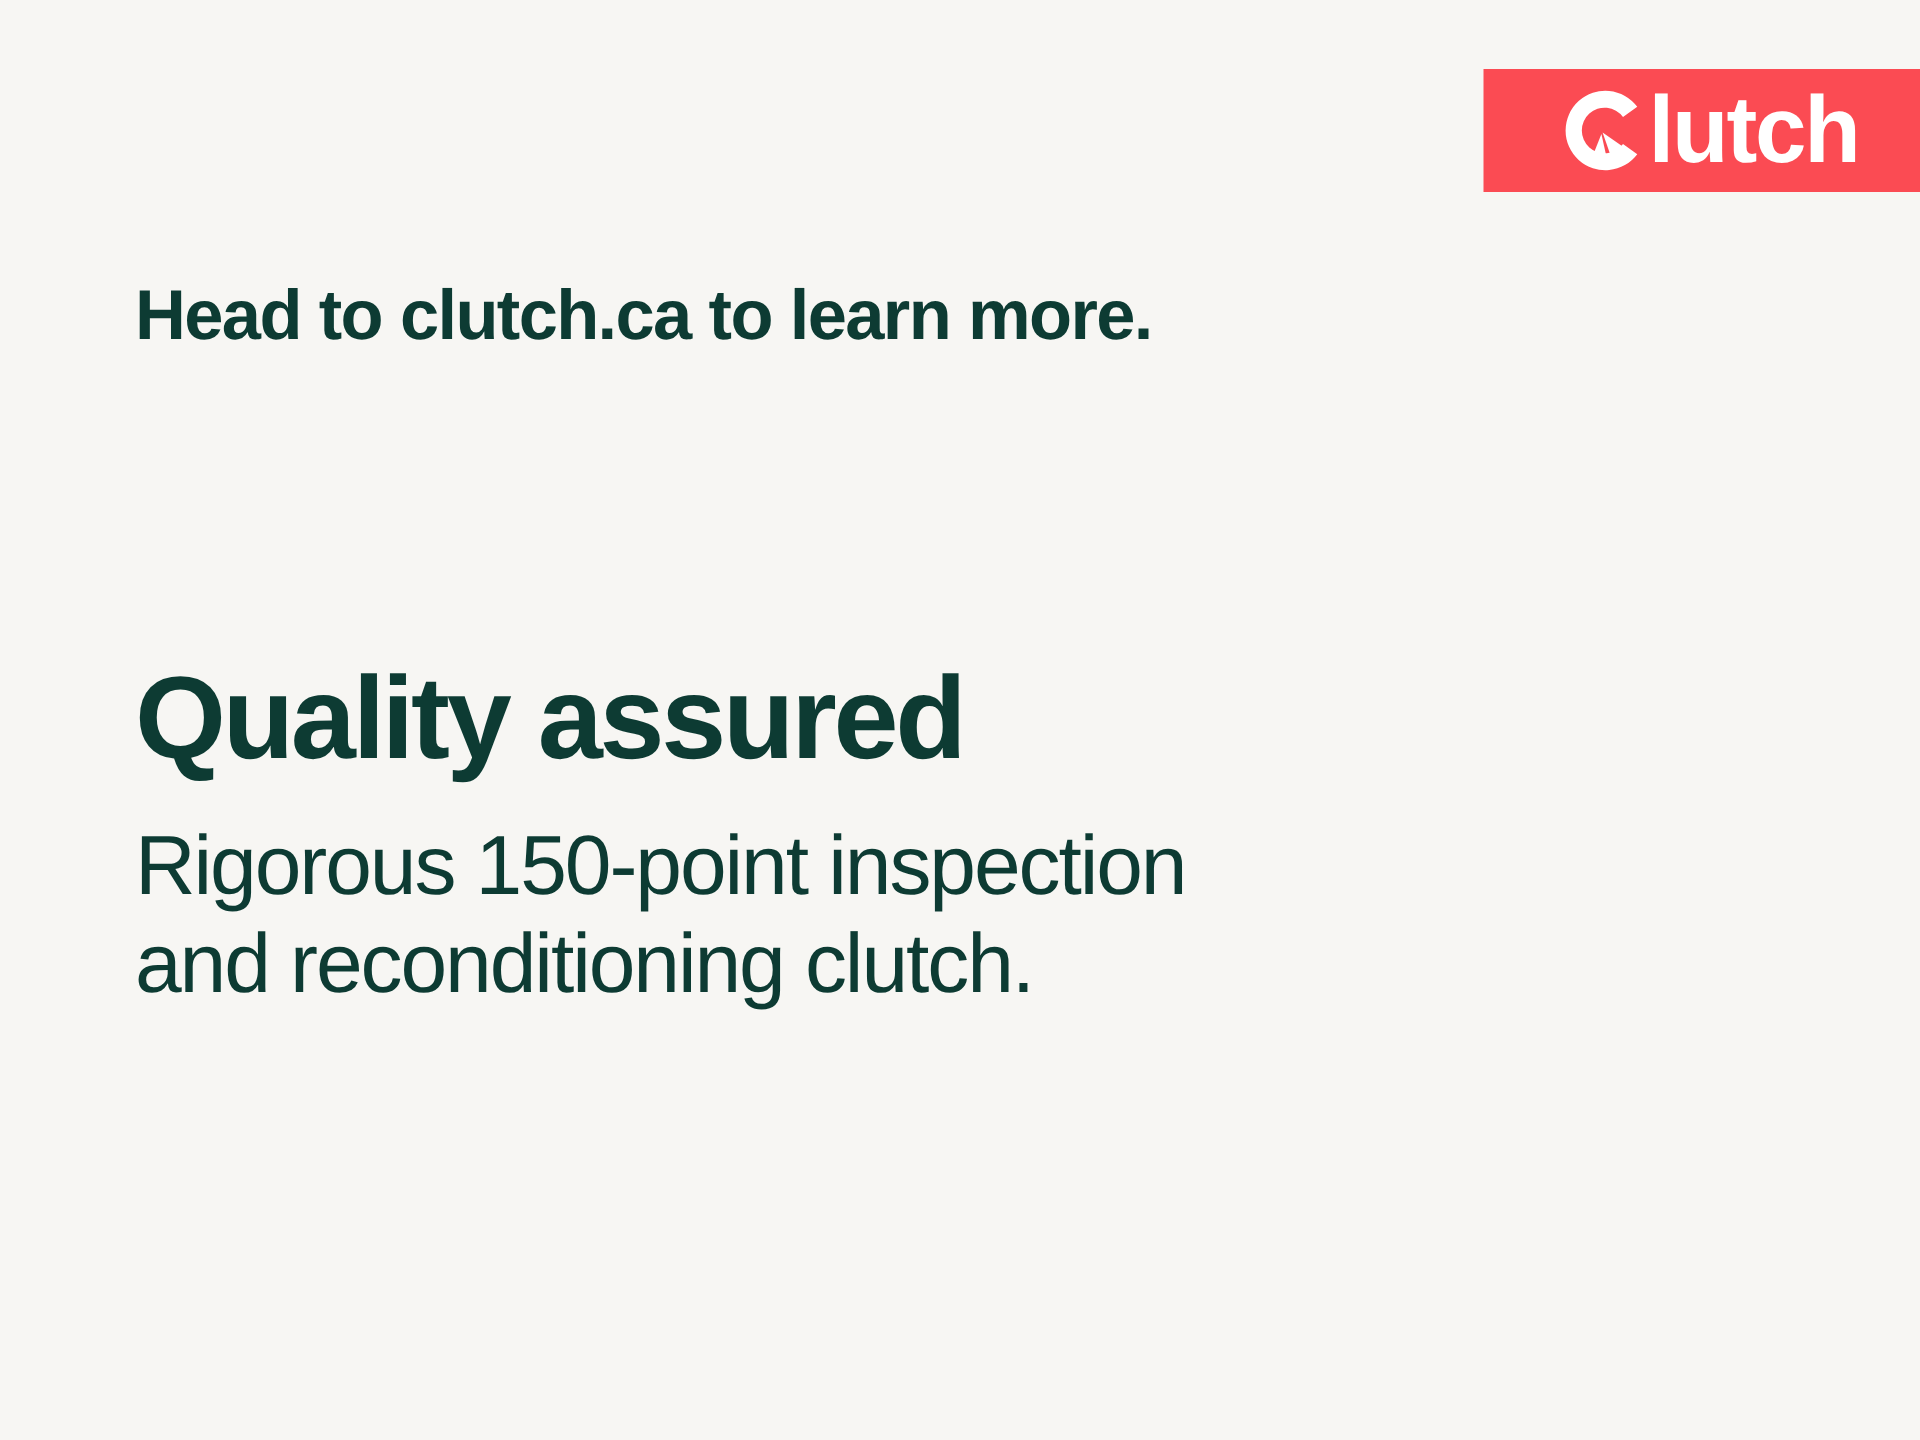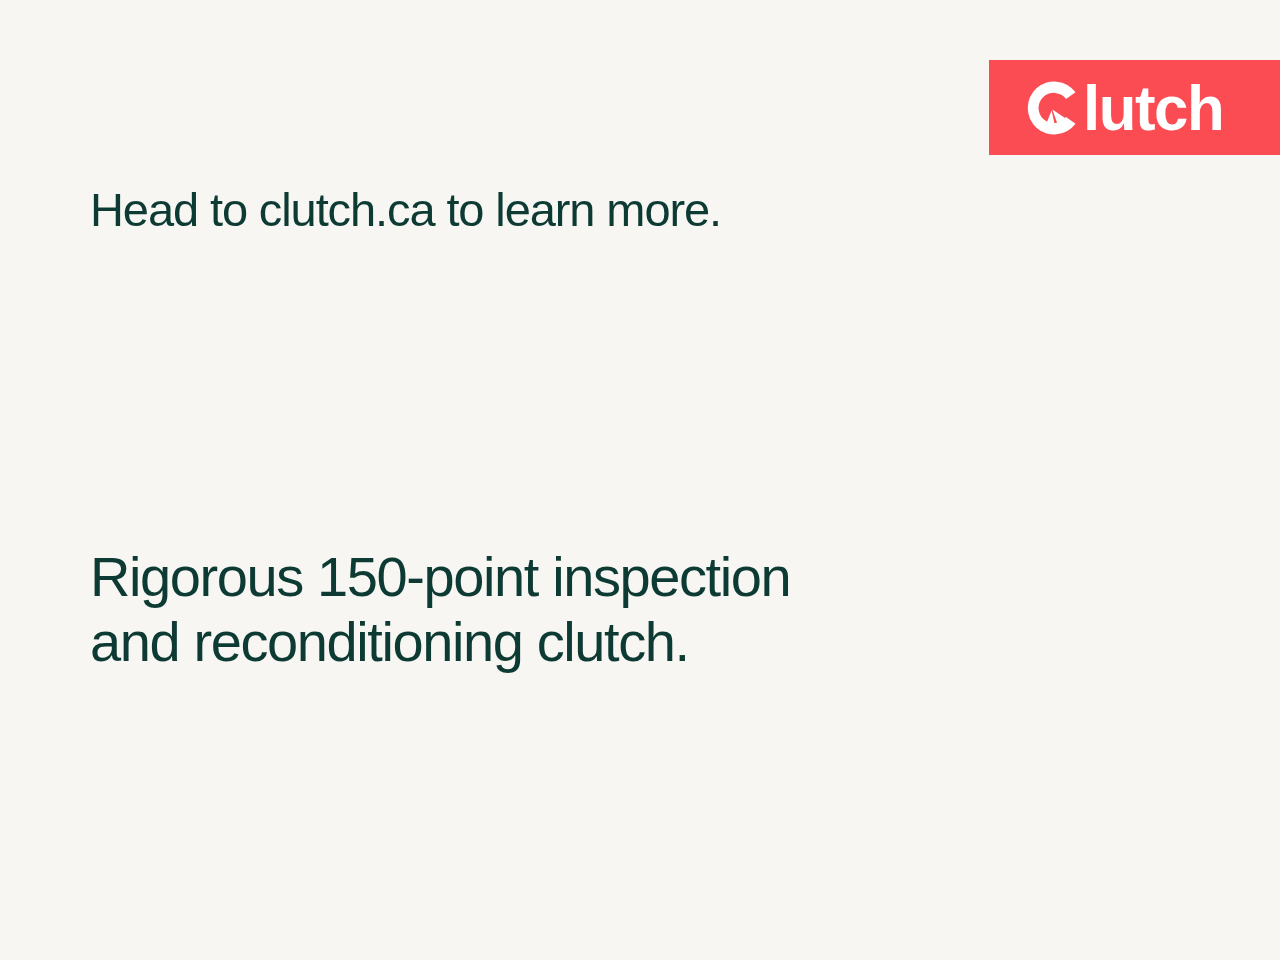--- a/index.html
+++ b/index.html
@@ -19,29 +19,29 @@
   .slide {
     position: relative;
     width: 1280px;
     height: 960px;
     background: #F7F6F3;
   }
 
   
   .logo-badge {
     position: absolute;
-    top: 60px;
+    top: 46px;
     left: 989px;
     width: 291px;
-    height: 95px;
+    height: 82px;
     background: #FB4B53;
     display: flex;
     align-items: center;
     box-sizing: border-box;
-    padding-left: 36px;
+    padding-left: 52px;
   }
   .logo-lockup {
     display: flex;
     align-items: center;
     height: 58px;
   }
   .logo-c {
     display: block;
     width: 56px;
     height: 58px;
@@ -59,21 +59,21 @@
     transform: scaleX(0.98);
     transform-origin: left center;
   }
 
   
   .kicker {
     position: absolute;
     left: 90px;
     top: 182px;
     font-size: 47px;
-    font-weight: 400;
+    font-weight: 700;
     letter-spacing: -1.1px;
     line-height: 1.18;
     color: #0D3B33;
     white-space: nowrap;
   }
 
   .headline {
     position: absolute;
     left: 90px;
     top: 436px;
@@ -115,19 +115,20 @@
 
         <path d="M27.4 30.4 L40.8 39.6 L33.6 48.2 Z" fill="#FFFFFF"></path>
         <path d="M26.6 31.4 L30.6 49.4 L20.4 47.0 Z" fill="#FFFFFF"></path>
       </svg>
       <span class="logo-wordmark">lutch</span>
     </div>
   </div>
 
   <div class="kicker">Head to clutch.ca to learn more.</div>
 
+  <h1 class="headline">Quality assured</h1>
 
   <p class="subcopy">
     <span class="line">Rigorous 150-point inspection</span>
     <span class="line">and reconditioning clutch.</span>
   </p>
 
 </div>
 
 </body></html>

